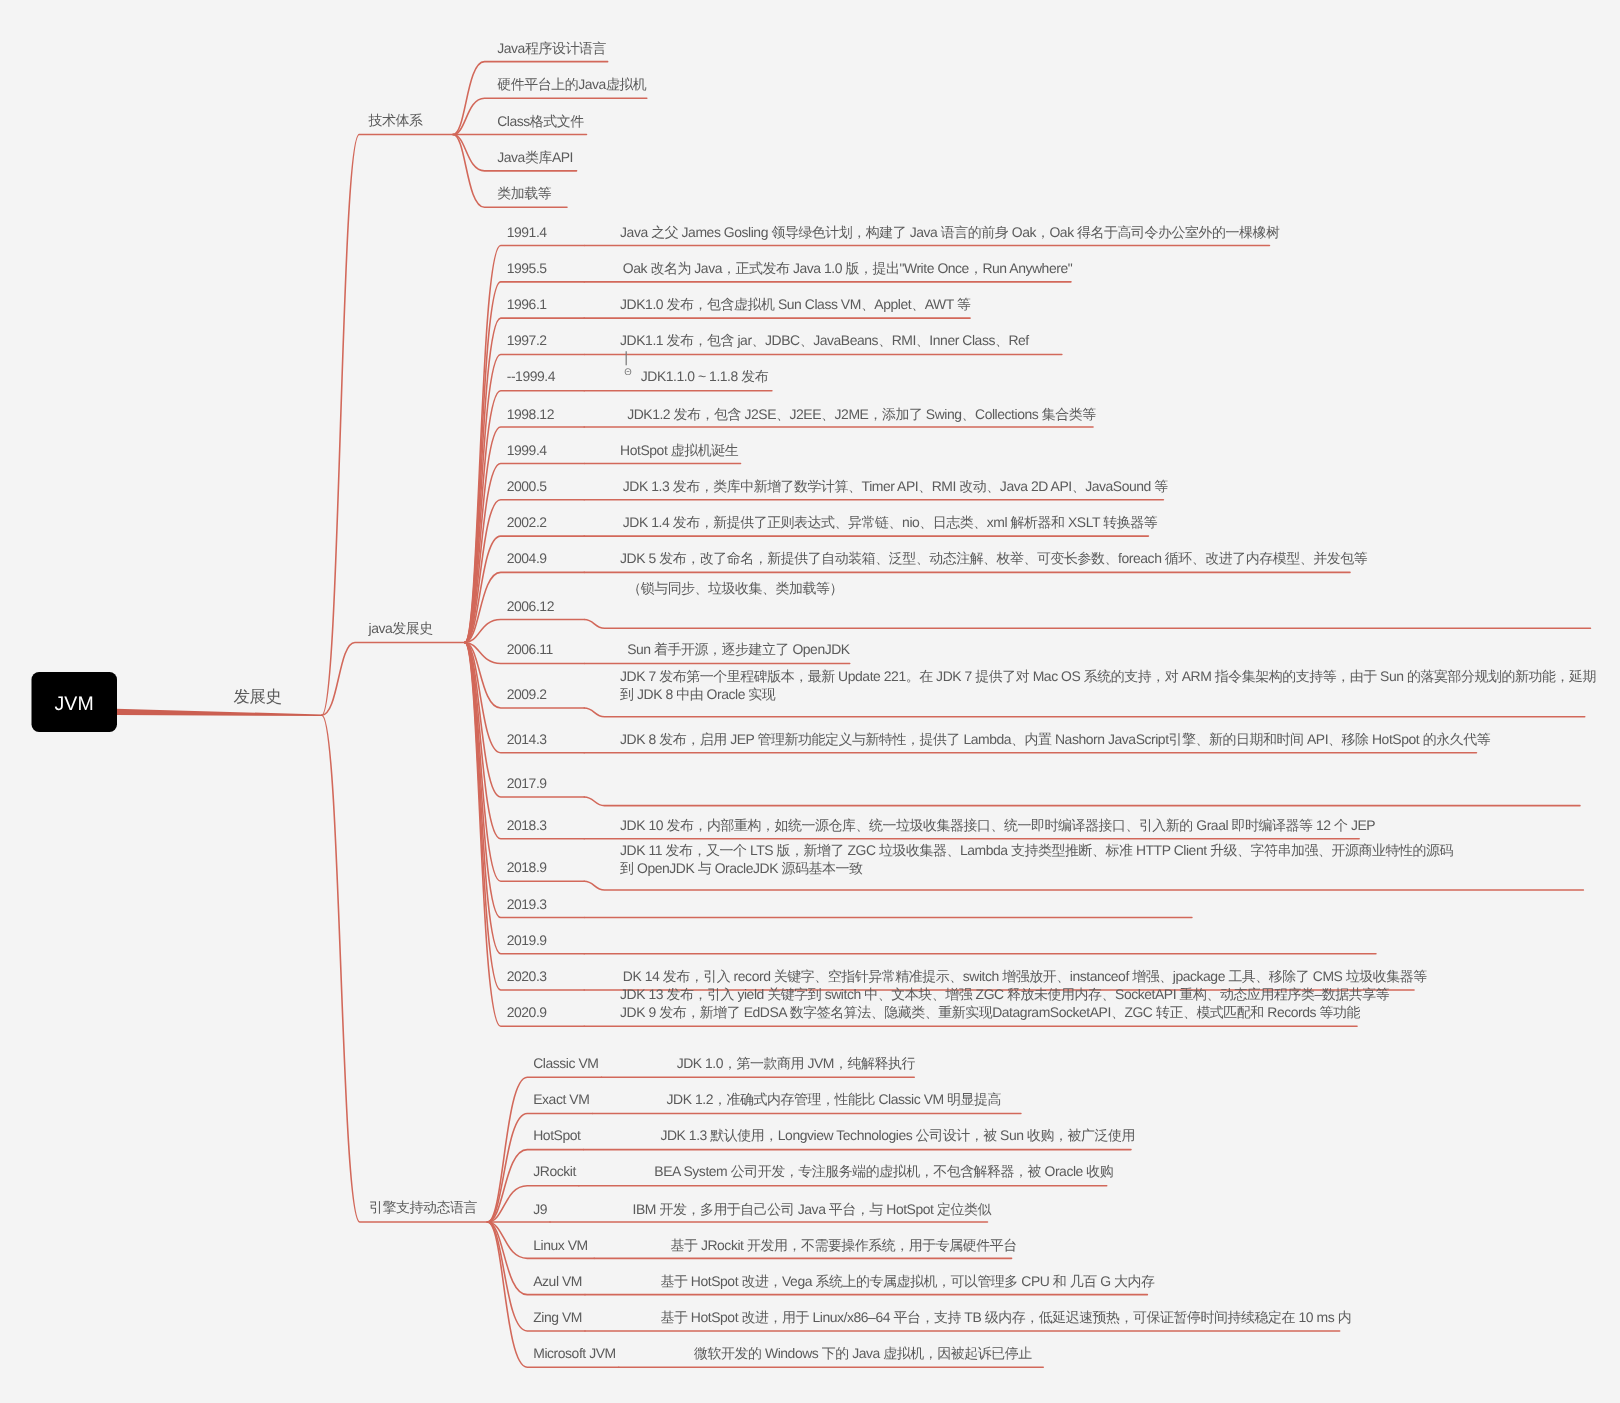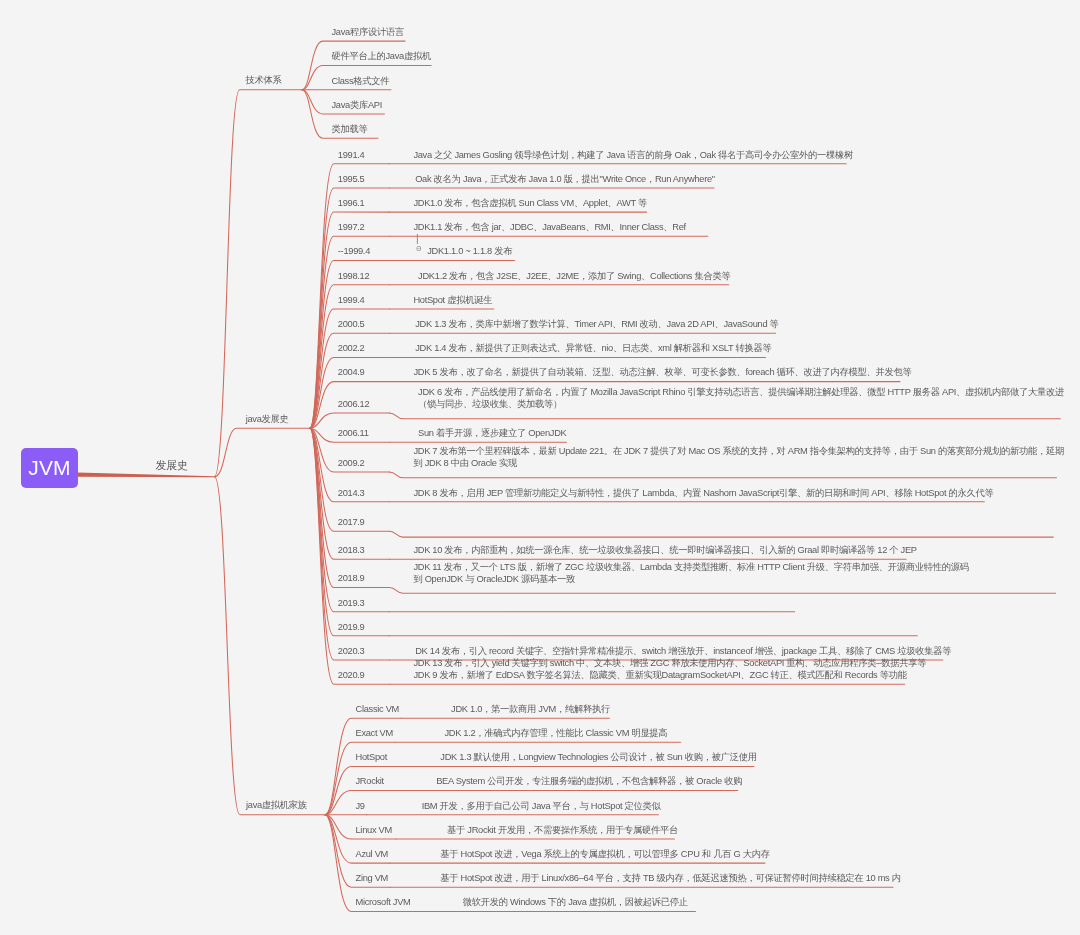--- a/index.html
+++ b/index.html
@@ -2,22 +2,22 @@
 <html><head>
 <meta charset="utf-8">
 <title>JVM</title>
 <style>
 html,body{margin:0;padding:0}
 body{width:1080px;height:935px;background:#f4f4f4;overflow:hidden;position:relative;
  font-family:"Liberation Sans",sans-serif;letter-spacing:-0.3px;color:#5b5b5b}
 #stage{position:absolute;left:0;top:0;width:1080px;height:935px;opacity:0.999}
 #links{position:absolute;left:0;top:0;width:1080px;height:935px}
 #links path{fill:none;stroke:#d2685a;stroke-linecap:round;stroke-linejoin:round}
-.root-node{position:absolute;background:#8b5cf6;border-radius:5px;color:#fff;
- font-size:21px;letter-spacing:0.1px;display:flex;align-items:center;justify-content:center;padding-bottom:0px;padding-top:1px;filter:blur(0px)}
+.root-node{position:absolute;background:#000000;border-radius:5px;color:#fff;
+ font-size:13px;letter-spacing:0.1px;display:flex;align-items:center;justify-content:center;padding-bottom:0px;padding-top:1px;filter:blur(0px)}
 .edge-label,.blabel,.date,.desc{position:absolute;white-space:nowrap;font-size:9.3px;line-height:12px}
 .edge-label{font-size:11px;line-height:14px}
 .desc .ln{display:block;white-space:nowrap}
 
 .mark{position:absolute;white-space:nowrap;color:#7b7b7b;line-height:1}
 </style>
 </head>
 <body>
 
 <div id="stage">
@@ -118,21 +118,20 @@
 <div class="date" style="left:337.8px;top:293.8px">1999.4</div>
 <div class="desc" style="left:413.4px;top:293.8px">HotSpot 虚拟机诞生</div>
 <div class="date" style="left:337.8px;top:318.0px">2000.5</div>
 <div class="desc" style="left:415.2px;top:318.0px">JDK 1.3 发布，类库中新增了数学计算、Timer API、RMI 改动、Java 2D API、JavaSound 等</div>
 <div class="date" style="left:337.8px;top:342.2px">2002.2</div>
 <div class="desc" style="left:415.2px;top:342.2px">JDK 1.4 发布，新提供了正则表达式、异常链、nio、日志类、xml 解析器和 XSLT 转换器等</div>
 <div class="date" style="left:337.8px;top:366.4px">2004.9</div>
 <div class="desc" style="left:413.4px;top:366.4px">JDK 5 发布，改了命名，新提供了自动装箱、泛型、动态注解、枚举、可变长参数、foreach 循环、改进了内存模型、并发包等</div>
 <div class="date" style="left:337.8px;top:397.8px">2006.12</div>
 <div class="desc" style="left:418.1px;top:386.4px">
-      <span class="ln">JDK 6 发布，产品线使用了新命名，内置了 Mozilla JavaScript Rhino 引擎支持动态语言、提供编译期注解处理器、微型 HTTP 服务器 API、虚拟机内部做了大量改进</span>
       <span class="ln">（锁与同步、垃圾收集、类加载等）</span>
     </div>
 <div class="date" style="left:337.8px;top:427.1px">2006.11</div>
 <div class="desc" style="left:418.1px;top:427.1px">Sun 着手开源，逐步建立了 OpenJDK</div>
 <div class="date" style="left:337.8px;top:456.8px">2009.2</div>
 <div class="desc" style="left:413.4px;top:445.4px">
       <span class="ln">JDK 7 发布第一个里程碑版本，最新 Update 221。在 JDK 7 提供了对 Mac OS 系统的支持，对 ARM 指令集架构的支持等，由于 Sun 的落寞部分规划的新功能，延期</span>
       <span class="ln">到 JDK 8 中由 Oracle 实现</span>
     </div>
 <div class="date" style="left:337.8px;top:486.6px">2014.3</div>
@@ -145,21 +144,21 @@
       <span class="ln">JDK 11 发布，又一个 LTS 版，新增了 ZGC 垃圾收集器、Lambda 支持类型推断、标准 HTTP Client 升级、字符串加强、开源商业特性的源码</span>
       <span class="ln">到 OpenJDK 与 OracleJDK 源码基本一致</span>
     </div>
 <div class="date" style="left:337.8px;top:596.5px">2019.3</div>
 <div class="date" style="left:337.8px;top:620.6px">2019.9</div>
 <div class="desc" style="left:413.4px;top:657px">JDK 13 发布，引入 yield 关键字到 switch 中、文本块、增强 ZGC 释放未使用内存、SocketAPI 重构、动态应用程序类–数据共享等</div>
 <div class="date" style="left:337.8px;top:644.8px">2020.3</div>
 <div class="desc" style="left:415.2px;top:644.8px">DK 14 发布，引入 record 关键字、空指针异常精准提示、switch 增强放开、instanceof 增强、jpackage 工具、移除了 CMS 垃圾收集器等</div>
 <div class="date" style="left:337.8px;top:669.0px">2020.9</div>
 <div class="desc" style="left:413.4px;top:669.0px">JDK 9 发布，新增了 EdDSA 数字签名算法、隐藏类、重新实现DatagramSocketAPI、ZGC 转正、模式匹配和 Records 等功能</div>
-<div class="blabel" style="left:246.0px;top:798.8px">java虚拟机家族</div>
+<div class="blabel" style="left:246.0px;top:798.8px">引擎支持动态语言</div>
 <div class="date" style="left:355.5px;top:703.0px">Classic VM</div>
 <div class="desc" style="left:451.1px;top:703.0px">JDK 1.0，第一款商用 JVM，纯解释执行</div>
 <div class="date" style="left:355.5px;top:727.1px">Exact VM</div>
 <div class="desc" style="left:444.4px;top:727.1px">JDK 1.2，准确式内存管理，性能比 Classic VM 明显提高</div>
 <div class="date" style="left:355.5px;top:751.2px">HotSpot</div>
 <div class="desc" style="left:440.3px;top:751.2px">JDK 1.3 默认使用，Longview Technologies 公司设计，被 Sun 收购，被广泛使用</div>
 <div class="date" style="left:355.5px;top:775.3px">JRockit</div>
 <div class="desc" style="left:436.2px;top:775.3px">BEA System 公司开发，专注服务端的虚拟机，不包含解释器，被 Oracle 收购</div>
 <div class="date" style="left:355.5px;top:799.5px">J9</div>
 <div class="desc" style="left:421.7px;top:799.5px">IBM 开发，多用于自己公司 Java 平台，与 HotSpot 定位类似</div>

